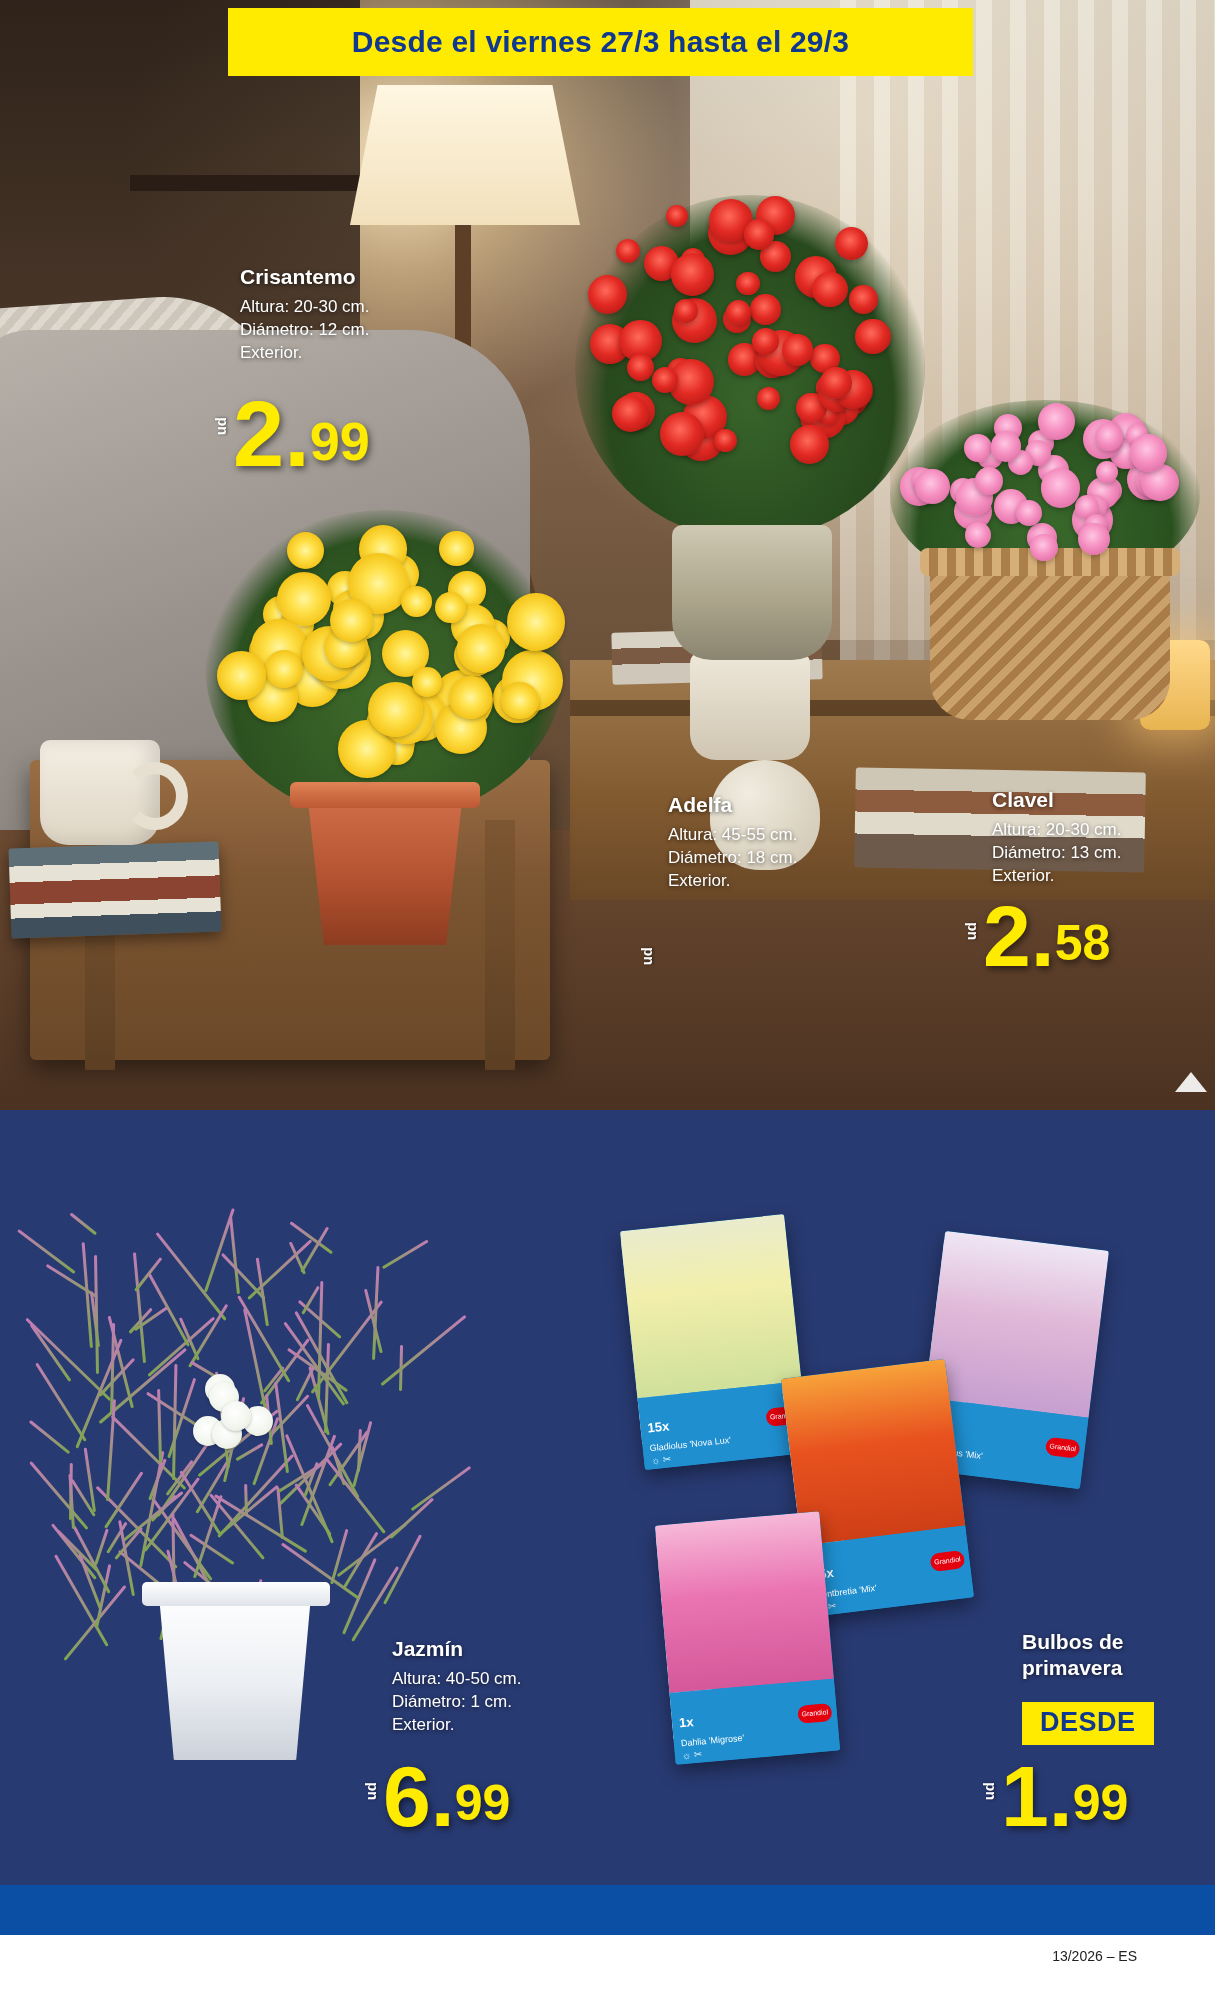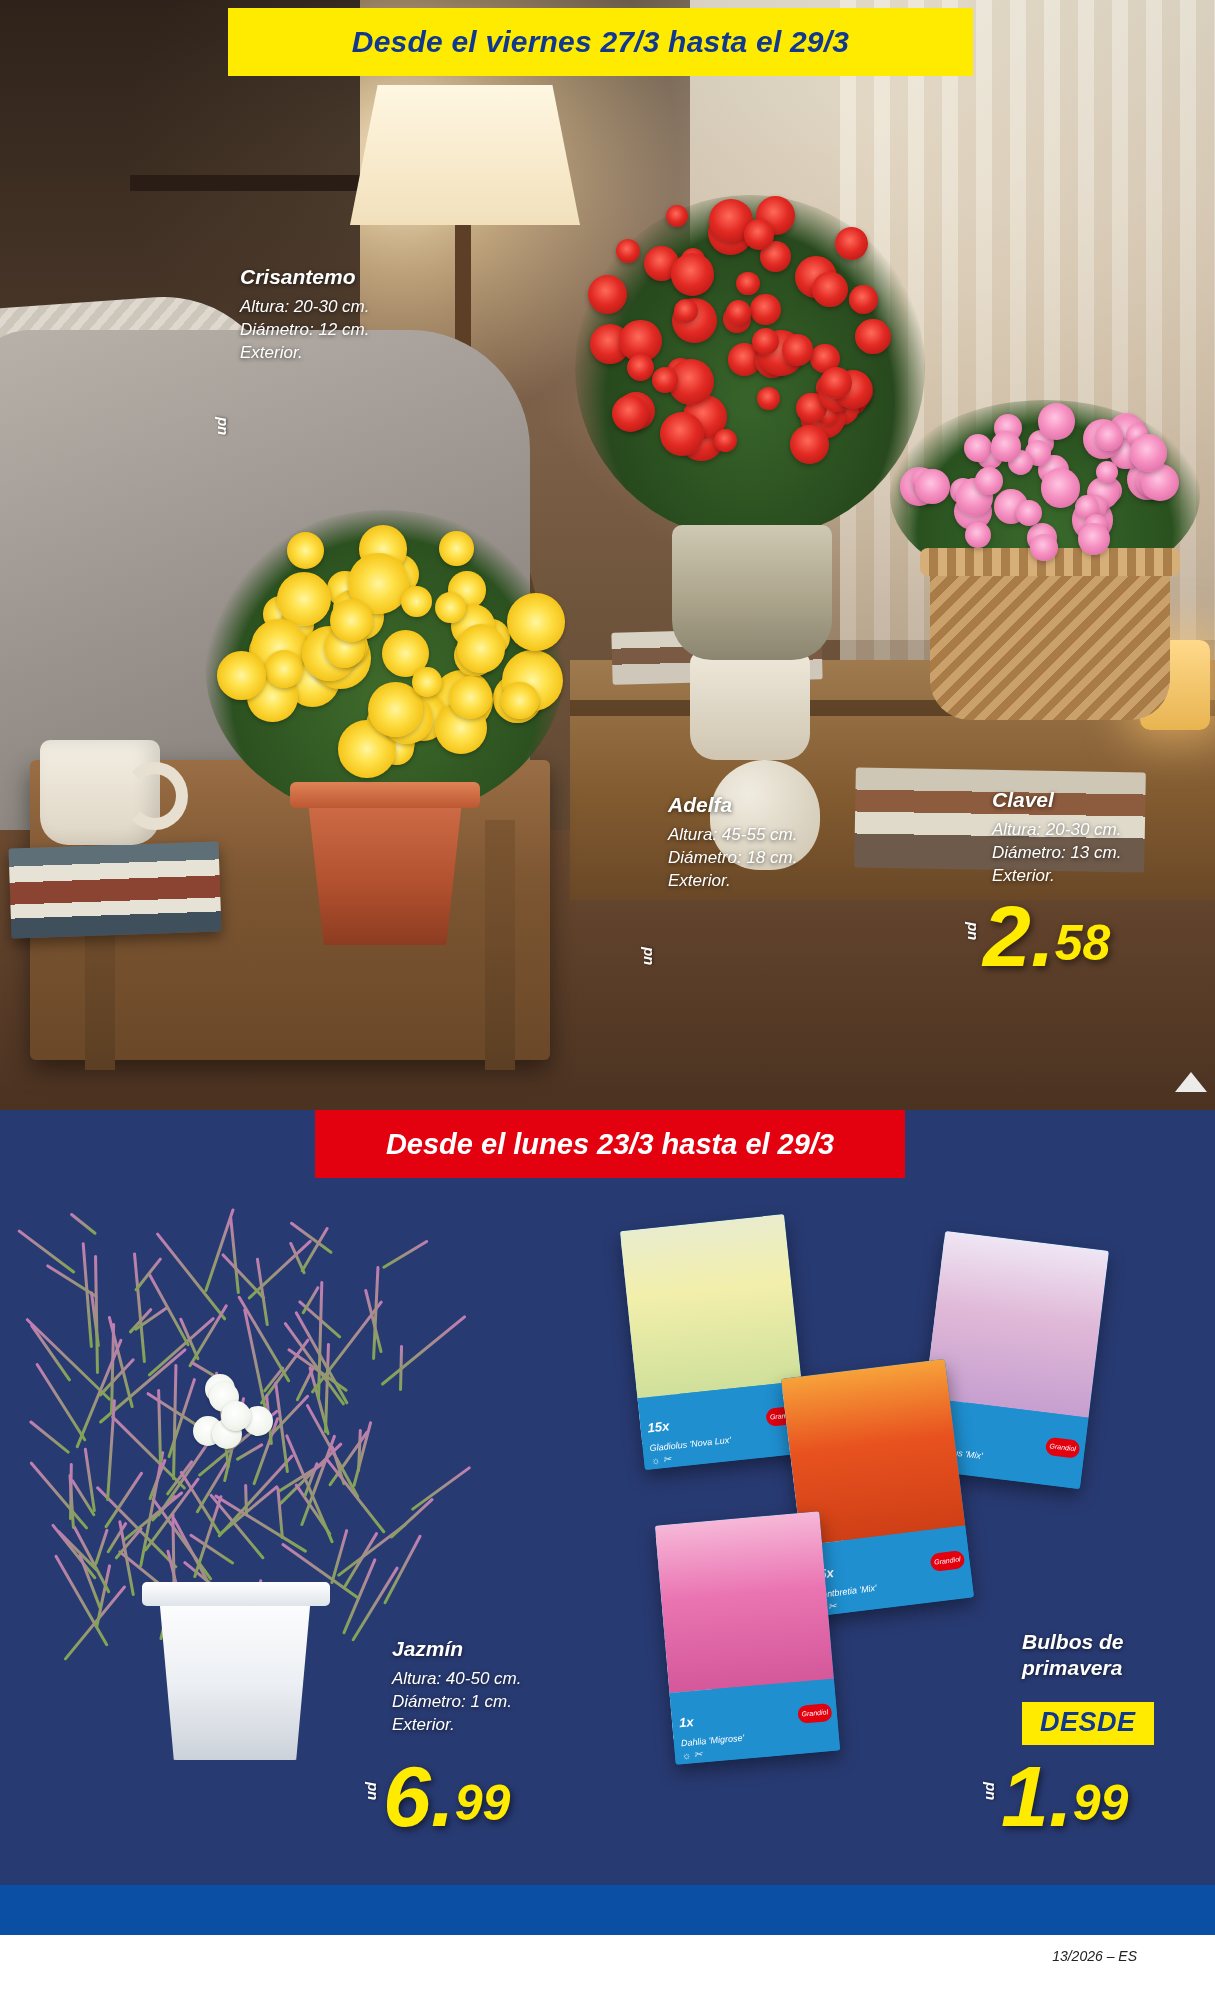--- a/index.html
+++ b/index.html
@@ -8,21 +8,20 @@
     height: 2000px;
     background: #ffffff;
     font-family: "Liberation Sans", sans-serif;
     overflow: hidden;
   }
   .page {
     position: relative;
     width: 1215px;
     height: 2000px;
     overflow: hidden;
-    font-style: italic;
   }
 
   
   .top-section {
     position: absolute;
     top: 0; left: 0;
     width: 1215px;
     height: 1110px;
     overflow: hidden;
     background: #6d5744;
@@ -594,20 +593,23 @@
   <div class="prod" style="left:240px; top:265px; width:280px;">
     <div class="name">Crisantemo</div>
     <div class="specs">
       <div>Altura: 20-30 cm.</div>
       <div>Diámetro: 12 cm.</div>
       <div>Exterior.</div>
     </div>
   </div>
   <div class="price-block" style="left:212px; top:395px;">
     <div class="unit">ud</div>
+    <div class="price">
+      <span class="int">2.</span><span class="dec">99</span>
+    </div>
   </div>
 
   <div class="prod" style="left:668px; top:793px; width:260px;">
     <div class="name">Adelfa</div>
     <div class="specs">
       <div>Altura: 45-55 cm.</div>
       <div>Diámetro: 18 cm.</div>
       <div>Exterior.</div>
     </div>
   </div>
@@ -771,23 +773,20 @@
         <div class="jaz-flower" style="left: 204.764px; top: 263.508px;"></div>
         <div class="jaz-flower" style="left: 193.066px; top: 306.001px;"></div>
         <div class="jaz-flower" style="left: 208.95px; top: 271.51px;"></div>
         <div class="jaz-flower" style="left: 211.799px; top: 308.674px;"></div>
         <div class="jaz-flower" style="left: 220.625px; top: 291.323px;"></div>
       </div>
   </div>
   <div class="jaz-pot"></div>
   <div class="jaz-rim"></div>
 
-  <div class="banner-red">
-    <span>Desde el lunes 23/3 hasta el 29/3</span>
-  </div>
 
   <div class="packet" style="left:632px; top:1222px; width:165px; height:240px; transform:rotate(-6deg);">
     <div class="bagbg"></div>
     <div class="photo" style="background:linear-gradient(180deg,#e9eccd 0%, #f2efab 40%, #cfe09a 100%);"></div>
     <div class="label"></div>
     <div class="count">15x</div>
     <div class="brand">Grandiol</div>
     <div class="pname">Gladiolus 'Nova Lux'</div>
     <div class="icons">☼ ✂</div>
   </div>

